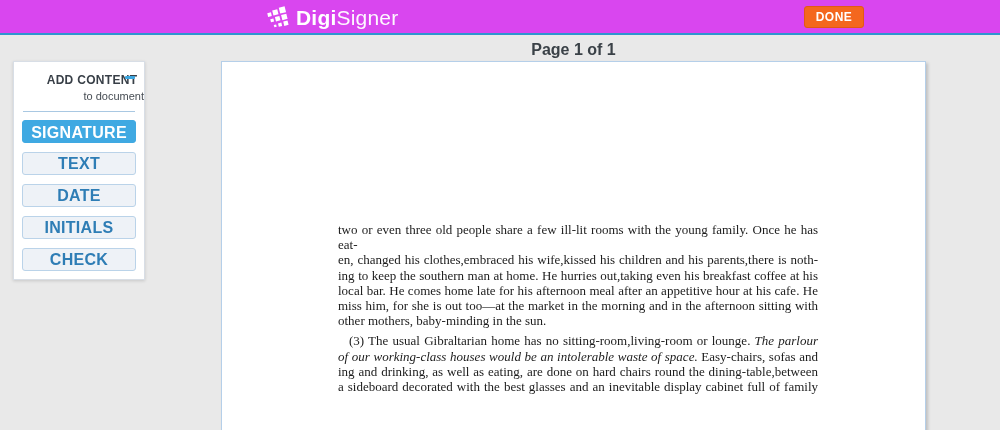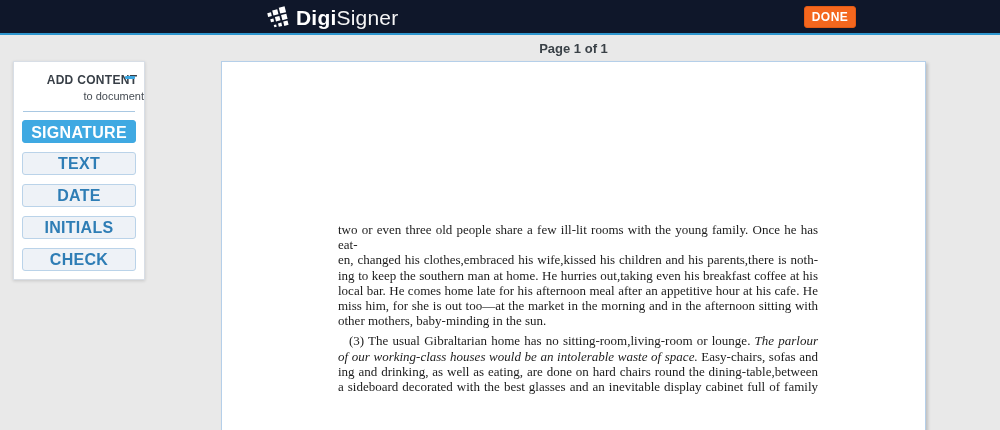--- a/index.html
+++ b/index.html
@@ -12,59 +12,59 @@
     overflow: hidden;
     font-family: "Liberation Sans", sans-serif;
     margin: 0 auto;
   }
 
   
   .topbar {
     position: absolute;
     left: 0; top: 0;
     width: 1000px; height: 35px;
-    background: #0f172a;
+    background: #d946ef;
     border-bottom: 2px solid #2e96ce;
   }
   .brand {
     position: absolute;
     left: 266px; top: 3px;
     display: flex;
     align-items: center;
     height: 29px;
     color: #ffffff;
   }
   .brand svg { display: block; margin-right: 4px; }
   .brand-text { font-size: 21px; letter-spacing: 0.2px; line-height: 1; }
   .brand-bold { font-weight: 700; }
   .brand-light { font-weight: 400; opacity: 0.96; }
   .done-btn {
     position: absolute;
     left: 804px; top: 6px;
-    width: 52px; height: 22px;
+    width: 60px; height: 22px;
     background: #f4671e;
     border: 1px solid #e25a14;
     border-radius: 3px;
     color: #ffffff;
     font-family: "Liberation Sans", sans-serif;
     font-size: 12px;
     font-weight: 700;
     letter-spacing: 0.5px;
     text-align: center;
     line-height: 20px;
     cursor: pointer;
   }
 
   
   .page-indicator {
     position: absolute;
     left: 221px; top: 41px;
     width: 705px;
     text-align: center;
-    font-size: 13px;
+    font-size: 16px;
     font-weight: 700;
     color: #3a4147;
   }
 
   
   .panel {
     position: absolute;
     left: 13px; top: 61px;
     width: 132px; height: 219px;
     background: #ffffff;

